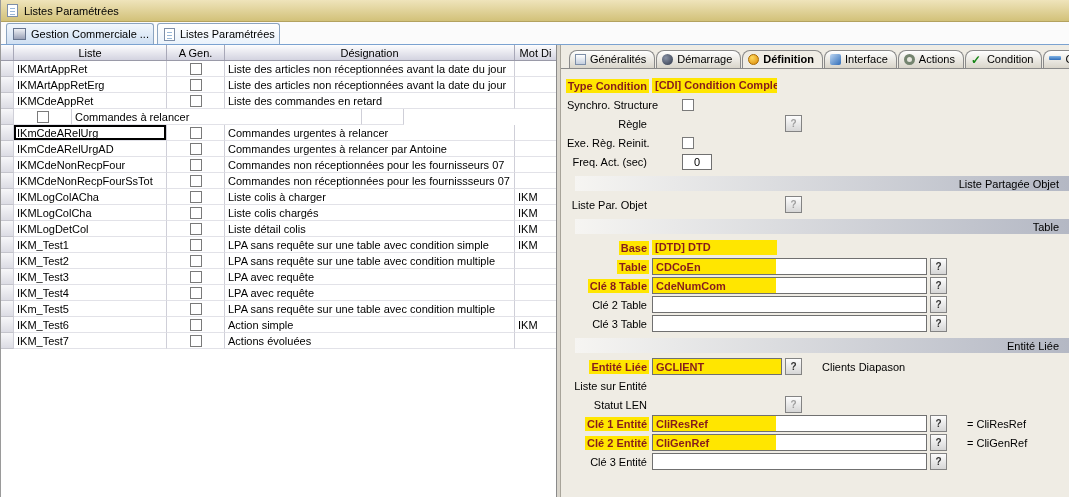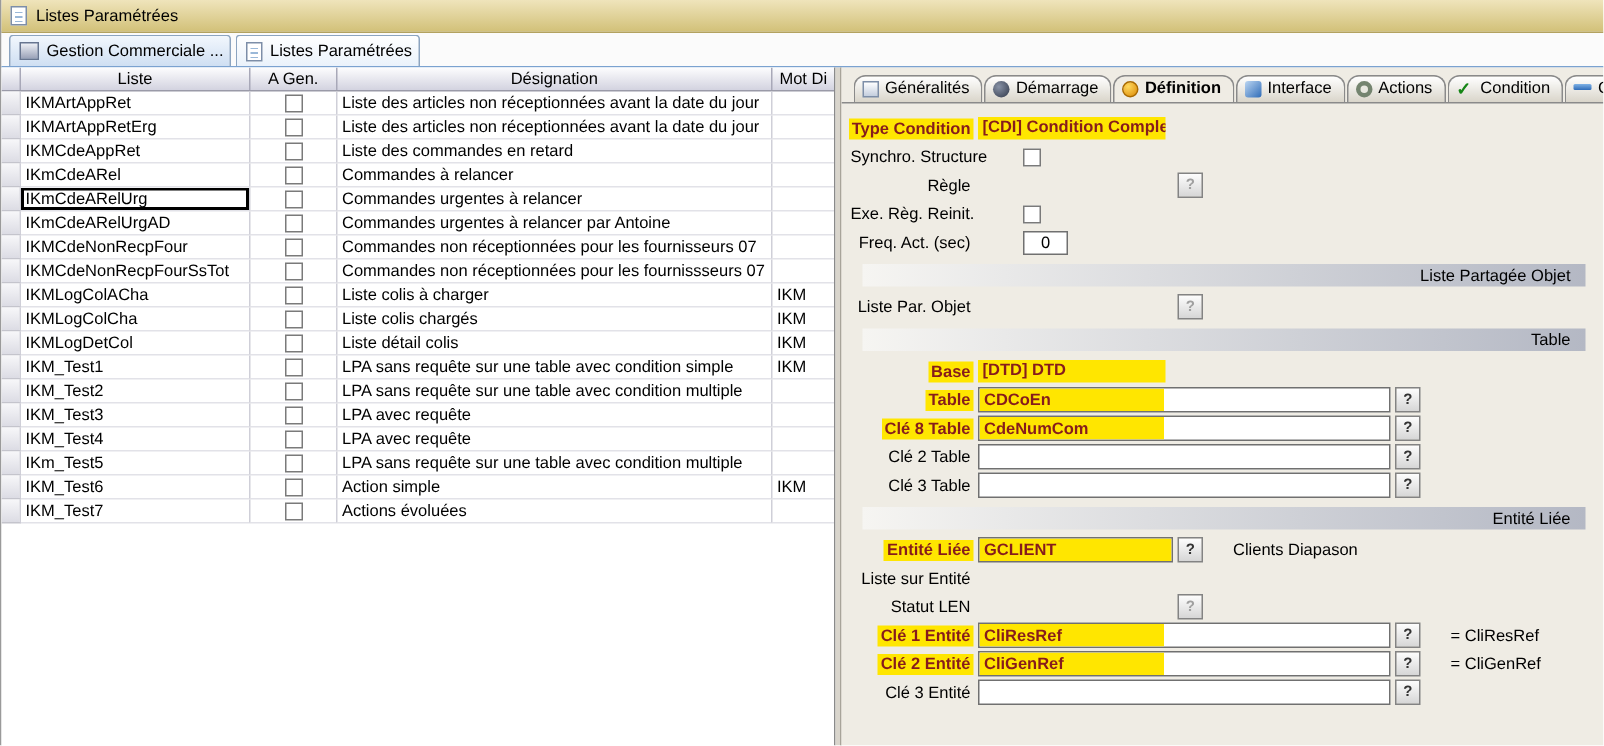--- a/index.html
+++ b/index.html
@@ -84,21 +84,21 @@
   .yval.full { width:100%; }
   .qbtn { width:17px; height:17px; margin-left:3px; border:1px solid #838383;
           background:linear-gradient(#fdfdfd,#d6d6d6); display:flex; align-items:center;
           justify-content:center; font-weight:bold; font-size:10px; color:#333; flex:0 0 auto; }
   .qbtn.disabled { color:#a0a0a0; }
   .spacer133 { width:133px; flex:0 0 133px; }
   .ml33 { margin-left:33px; }
   .fmini { width:30px; height:16px; border:1px solid #707070; background:#fff;
            display:flex; align-items:center; justify-content:center; }
   .suffix { margin-left:20px; white-space:nowrap; }
-  .sectionbar { height:15px; margin:5px 12px 4px 14px;
+  .sectionbar { height:15px; margin:5px 0 4px 14px;
            background:linear-gradient(to right,#f6f5f2 0%, #b4b8c4 100%);
            display:flex; align-items:center; justify-content:flex-end; padding-right:10px; }
 </style>
 </head>
 <body>
 
 <div class="window">
 
   <div class="titlebar">
     <span class="page-icon"></span>
@@ -152,21 +152,20 @@
     <div class="cell c-liste col-liste">IKMCdeAppRet</div>
     <div class="cell c-agen col-agen">
       <span class="cb"></span>
     </div>
     <div class="cell c-designation col-desig">Liste des commandes en retard</div>
     <div class="cell c-mot col-mot"></div>
   </div>
 
   <div class="grid-row">
     <div class="cell c-sel col-sel"></div>
-    <div class="cell c-liste col-liste">IKmCdeARel</div>
     <div class="cell c-agen col-agen">
       <span class="cb"></span>
     </div>
     <div class="cell c-designation col-desig">Commandes à relancer</div>
     <div class="cell c-mot col-mot"></div>
   </div>
 
   <div class="grid-row">
     <div class="cell c-sel col-sel"></div>
     <div class="cell c-liste col-liste focus-cell">IKmCdeARelUrg</div>

